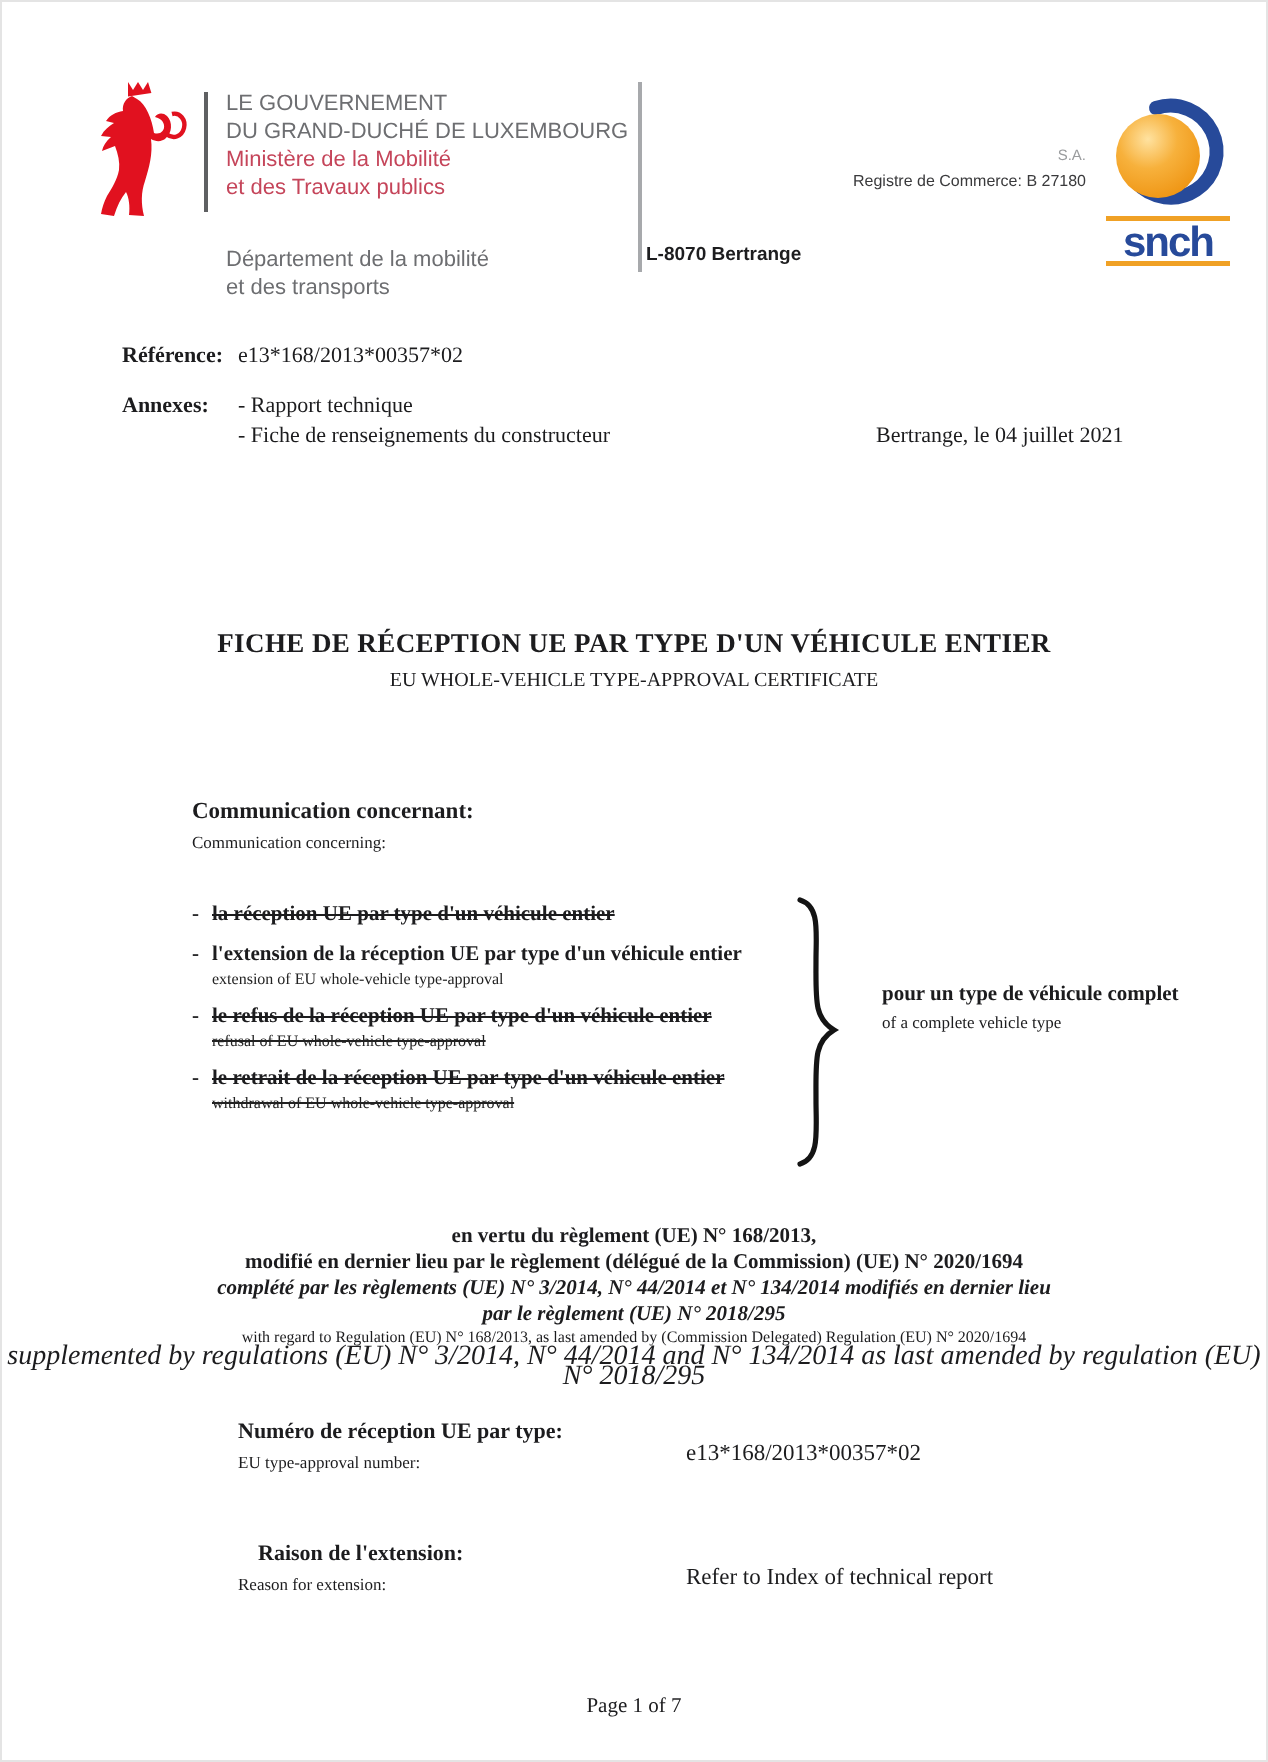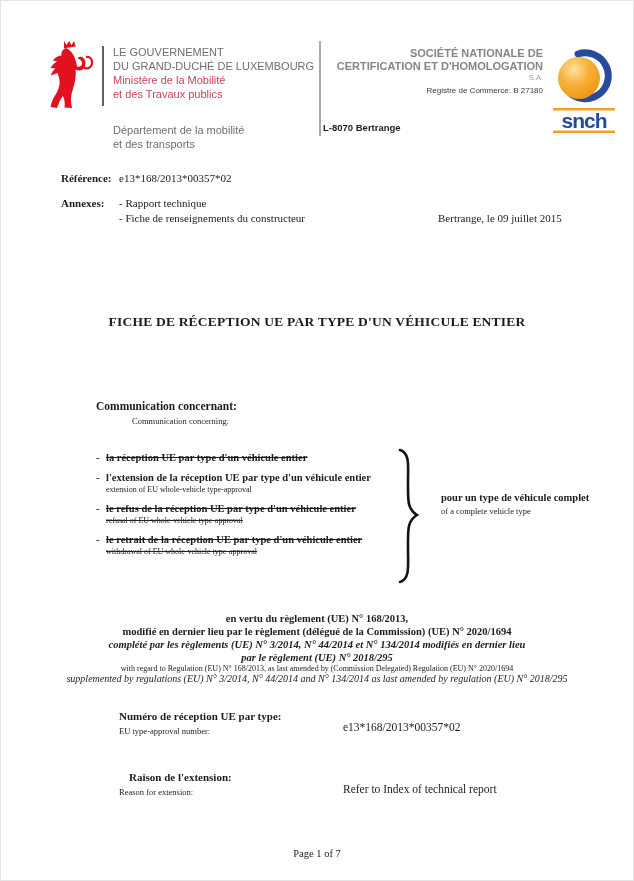--- a/index.html
+++ b/index.html
@@ -30,40 +30,40 @@
   .anx-1{left:118px;top:196px;font-size:11px;}
   .anx-2{left:118px;top:211px;font-size:11px;}
   .dateplace{left:437px;top:211px;font-size:11px;}
 
   
   .title-fr{left:0;right:0;top:313px;text-align:center;font-weight:bold;font-size:13.5px;letter-spacing:.2px;}
   .title-en{left:0;right:0;top:334px;text-align:center;font-size:10px;}
 
   
   .comm-h{left:95px;top:399px;font-weight:bold;font-size:11.5px;}
-  .comm-h-en{left:95px;top:415px;font-size:8.5px;margin-left:36px;}
+  .comm-h-en{left:95px;top:415px;font-size:8.5px;}
   .comm-items{left:95px;top:450px;width:305px;}
   .item{margin-bottom:7px;}
   .item .row{display:flex;}
   .item .bullet{width:10px;font-weight:bold;font-size:10.5px;line-height:13px;}
   .item .fr-text{font-weight:bold;font-size:10.5px;line-height:13px;}
   .item .en{margin-left:10px;font-size:8px;line-height:11px;color:#222;}
   .item.struck .fr-text,.item.struck .en{text-decoration:line-through;}
 
   .brace{left:397px;top:447px;}
   .note-fr{left:440px;top:491px;font-weight:bold;font-size:10.5px;}
   .note-en{left:440px;top:505px;font-size:8.5px;}
 
   
   .reg{left:0;right:0;top:611px;text-align:center;}
   .reg div{line-height:13px;}
   .reg .b{font-weight:bold;font-size:10.5px;}
   .reg .bi{font-weight:bold;font-style:italic;font-size:10.5px;}
   .reg .s{font-size:8px;line-height:10px;text-align:center;}
-  .reg .si{font-size:10px;line-height:10px;font-style:italic;}
+  .reg .si{font-size:14px;line-height:10px;font-style:italic;}
 
   
   .num-label{left:118px;top:709px;}
   .num-label-en{left:118px;top:725px;font-size:8.5px;}
   .num-value{left:342px;top:720px;font-size:11.5px;}
   .reason-label{left:128px;top:770px;}
   .reason-label-en{left:118px;top:786px;font-size:8.5px;}
   .reason-value{left:342px;top:782px;font-size:11.5px;}
 
   .footer{left:0;right:0;top:847px;text-align:center;font-size:10.5px;}
@@ -96,24 +96,20 @@
     <div class="red">Ministère de la Mobilité</div>
     <div class="red">et des Travaux publics</div>
   </div>
   <div class="abs dept-block sans">
     <div>Département de la mobilité</div>
     <div>et des transports</div>
   </div>
 
   <div class="abs hdr-div2"></div>
 
-  <div class="abs org-block sans">
-    <div>SOCIÉTÉ NATIONALE DE</div>
-    <div>CERTIFICATION ET D'HOMOLOGATION</div>
-  </div>
   <div class="abs org-sa sans">S.A.</div>
   <div class="abs registry sans">Registre de Commerce:  B 27180</div>
   <div class="abs address sans">L-8070 Bertrange</div>
 
   <div class="abs snch">
     <svg width="62" height="92" viewBox="0 0 62 92" aria-hidden="true">
       <defs>
         <radialGradient id="ballg" cx="38%" cy="30%" r="78%">
           <stop offset="0%" stop-color="#ffe2a0"></stop>
           <stop offset="45%" stop-color="#f7b13c"></stop>
@@ -126,23 +122,24 @@
       <text x="31" y="87" text-anchor="middle" font-family="Liberation Sans, sans-serif" font-size="21" font-weight="bold" fill="#274a9a" letter-spacing="-1">snch</text>
       <rect x="0" y="89.5" width="62" height="2.5" fill="#f0a125"></rect>
     </svg>
   </div>
 
   <div class="abs ref-label lbl-b">Référence:</div>
   <div class="abs ref-value">e13*168/2013*00357*02</div>
   <div class="abs anx-label lbl-b">Annexes:</div>
   <div class="abs anx-1">- Rapport technique</div>
   <div class="abs anx-2">- Fiche de renseignements du constructeur</div>
-  <div class="abs dateplace">Bertrange, le 09 juillet 2015</div>
+  <div class="abs dateplace">Bertrange, le 04 juillet 2021</div>
 
   <div class="abs title-fr">FICHE DE RÉCEPTION UE PAR TYPE D'UN VÉHICULE ENTIER</div>
+  <div class="abs title-en">EU WHOLE-VEHICLE TYPE-APPROVAL CERTIFICATE</div>
 
   <div class="abs comm-h">Communication concernant:</div>
   <div class="abs comm-h-en">Communication concerning:</div>
 
   <div class="abs comm-items">
     <div class="item struck">
       <div class="row">
         <span class="bullet">-</span>
         <span class="fr-text">la réception UE par type d'un véhicule entier</span>
       </div>

